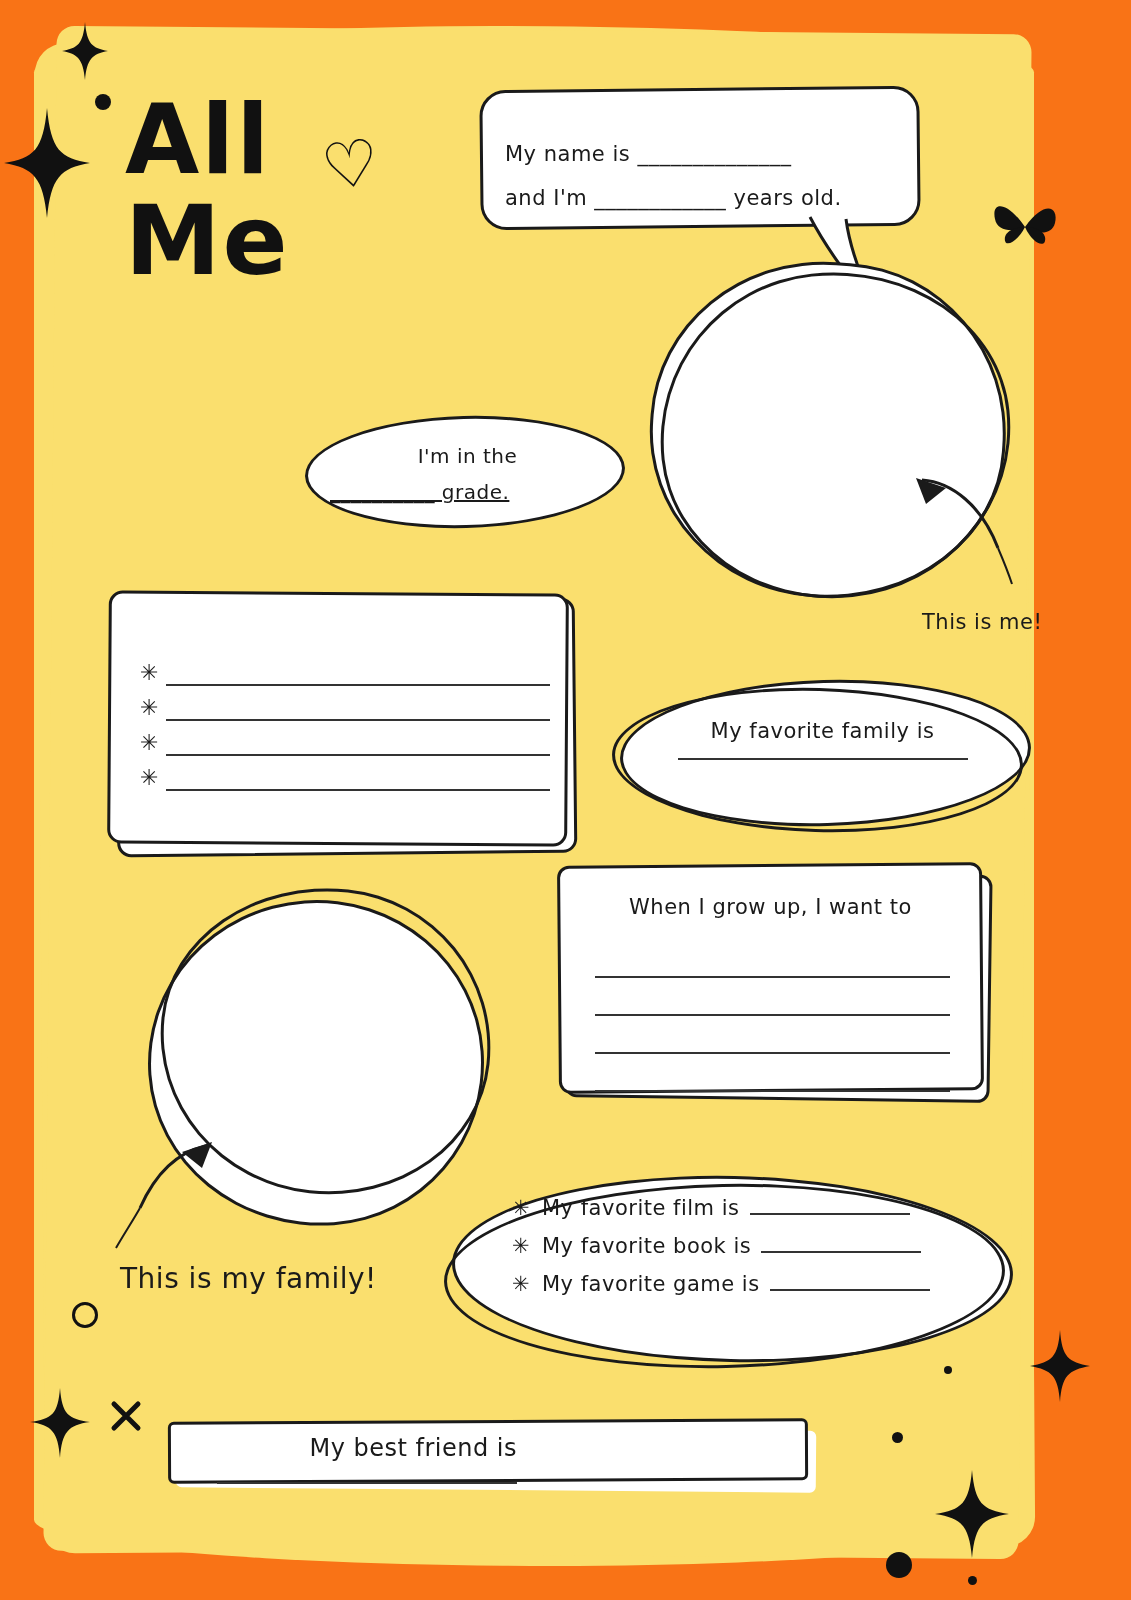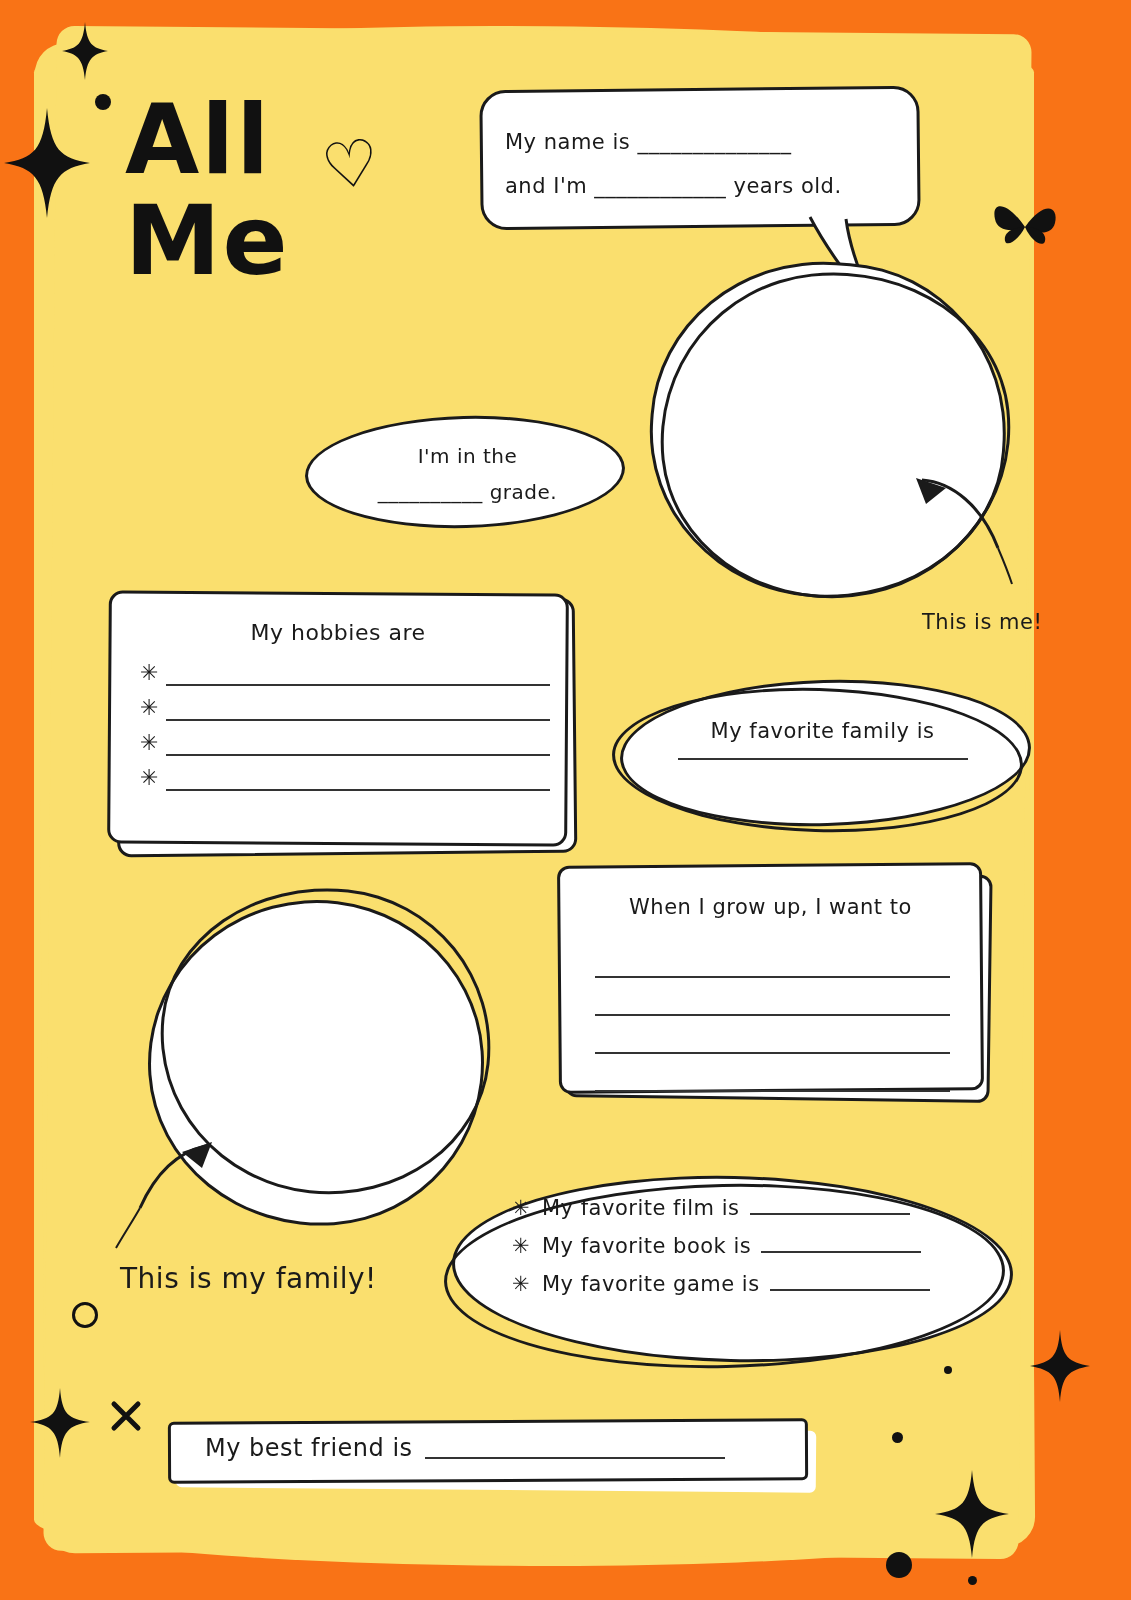--- a/index.html
+++ b/index.html
@@ -95,21 +95,21 @@
     left: 480px;
     top: 88px;
     width: 440px;
     height: 140px;
     border-radius: 26px;
     transform: rotate(-0.6deg);
   }
   .speech-inner-text {
     position: absolute;
     left: 505px;
-    top: 120px;
+    top: 132px;
     width: 400px;
     font-size: 21px;
     line-height: 44px;
     color: #1a1a1a;
   }
   .speech-tail {
     position: absolute;
     left: 800px;
     top: 215px;
     width: 110px;
@@ -127,21 +127,21 @@
   .grade-text {
     position: absolute;
     left: 330px;
     top: 438px;
     width: 275px;
     font-size: 20px;
     line-height: 36px;
     text-align: center;
     color: #1a1a1a;
   }
-  .grade-text .l2 { text-align: center; display:block; }
+  .grade-text .l2 { text-align: left; display:block;text-decoration:underline; }
 
   .photo-me {
     position: absolute;
     left: 650px;
     top: 262px;
     width: 350px;
     height: 330px;
     background: #ffffff;
     border: 3px solid #1a1a1a;
     border-radius: 50% 48% 52% 50% / 50% 52% 48% 50%;
@@ -380,21 +380,22 @@
     border-radius: 6px;
     transform: rotate(-0.3deg);
   }
   .bestfriend-text {
     position: absolute;
     left: 205px;
     top: 1434px;
     font-size: 24px;
     color: #1a1a1a;
     display: flex;
-    align-items: center;
+    align-items: flex-end;
+    flex-direction: column;
   }
   .bf-line {
     border-bottom: 2px solid #333;
     width: 300px;
     margin-left: 12px;
     height: 20px;
   }
 
   
   .spark {
@@ -456,21 +457,20 @@
     <svg width="120" height="120" viewBox="0 0 120 120">
       <path d="M10 4 C 40 6, 70 30, 86 72" fill="none" stroke="#1a1a1a" stroke-width="3"></path>
       <path d="M4 2 L 34 12 L 14 28 Z" fill="#1a1a1a"></path>
       <path d="M86 72 C 92 86, 96 96, 100 108" fill="none" stroke="#1a1a1a" stroke-width="2"></path>
     </svg>
   </div>
   <div class="caption-me hand">This is me!</div>
 
   <div class="card-shadow hobbies-shadow"></div>
   <div class="card hobbies"></div>
-  <div class="hobbies-title hand">My hobbies are</div>
   <div class="hobby-rows">
     <div class="hobby-row">
       <span class="hobby-star">✳</span>
       <span class="hobby-line"></span>
     </div>
     <div class="hobby-row">
       <span class="hobby-star">✳</span>
       <span class="hobby-line"></span>
     </div>
     <div class="hobby-row">

